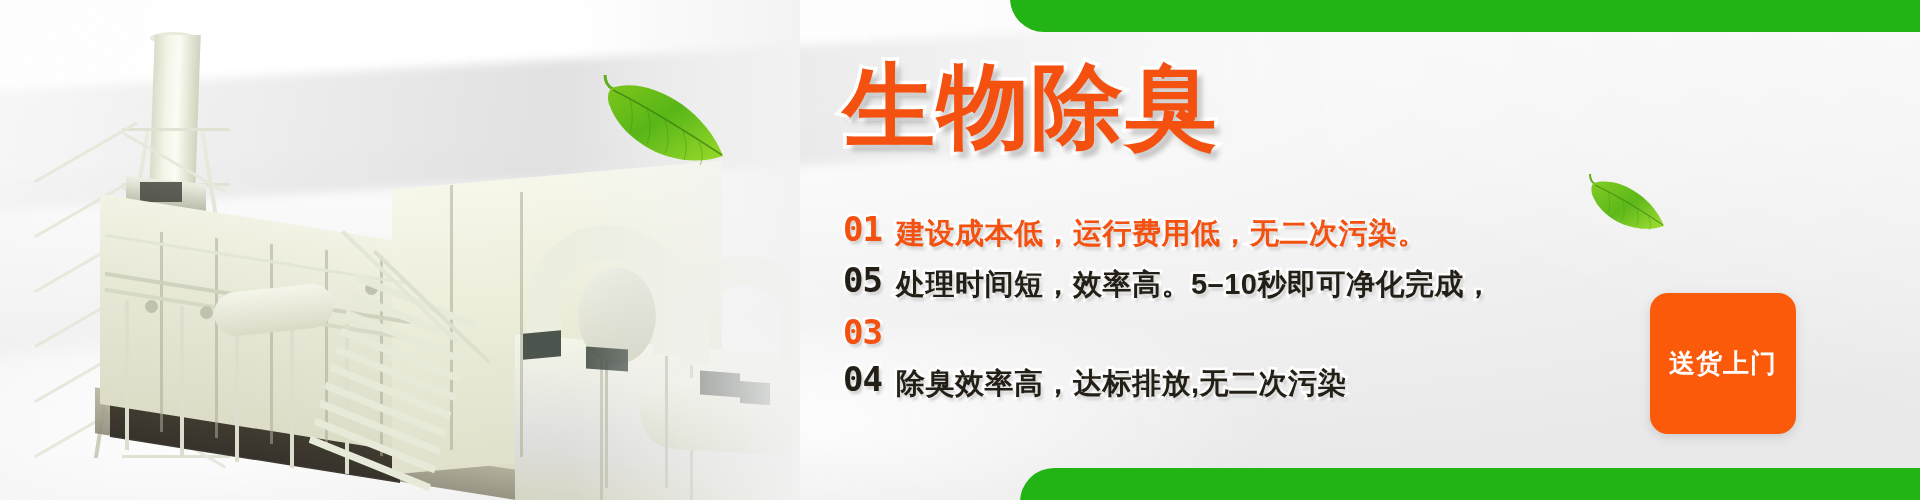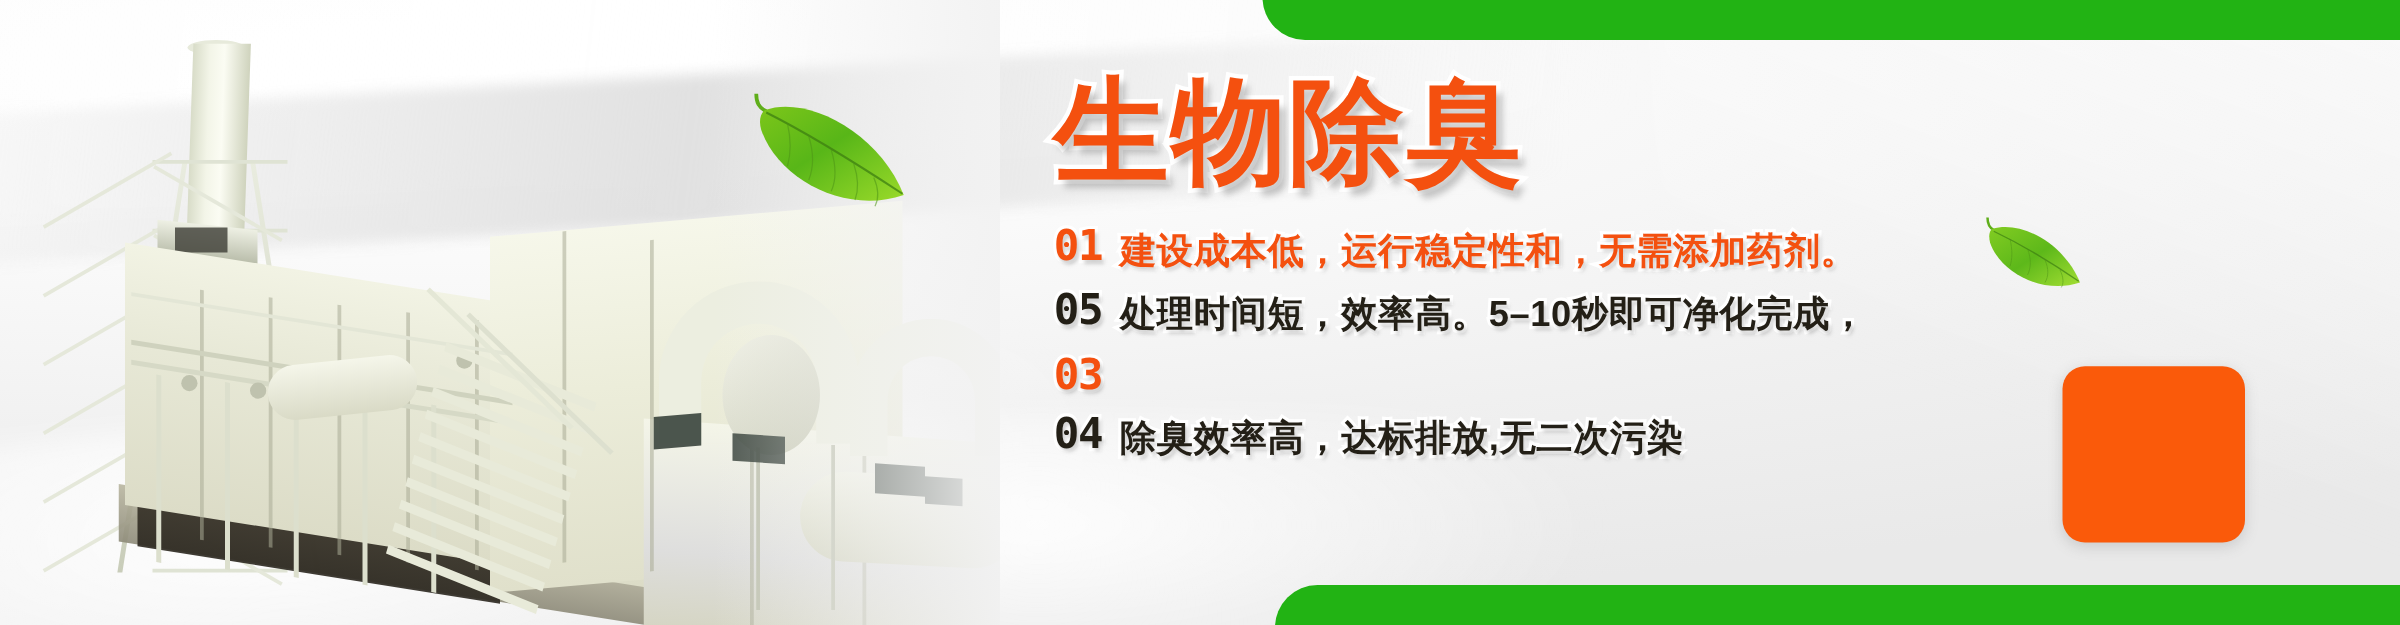--- a/index.html
+++ b/index.html
@@ -106,21 +106,21 @@
     font-size:92px;line-height:1;font-weight:700;letter-spacing:2px;
     color:#f4500f;
     -webkit-text-stroke:7px #ffffff;
     paint-order:stroke fill;
     text-shadow:5px 6px 5px rgba(120,120,120,.40);
     white-space:nowrap;
   }
   .headline .inner{position:relative;}
 
   
-  .features{position:absolute;left:843px;top:180px;width:830px;text-align:center;}
+  .features{position:absolute;left:843px;top:212px;width:830px;text-align:center;}
   .frow{display:flex;align-items:flex-start;margin-bottom:12px;}
   .num{
     font-family:"DejaVu Sans Mono","Liberation Mono",monospace;
     font-size:34px;line-height:1.05;font-weight:700;letter-spacing:-1px;
     -webkit-text-stroke:5px #ffffff;paint-order:stroke fill;
     text-shadow:2px 3px 3px rgba(120,120,120,.35);
     margin-right:14px;flex:0 0 auto;white-space:nowrap;
   }
   .num.orange{color:#f4500f;}
   .num.dark{color:#231f16;}
@@ -311,21 +311,21 @@
 
   <div class="headline">
     <span class="inner">生物除臭</span>
   </div>
 
   <div class="features">
 
     <div class="frow">
       <div class="num orange">01</div>
       <div class="ftext orange">
-        <span class="l1">建设成本低，运行稳定性和，无需添加药剂。</span>
+        <span class="l1">建设成本低，运行费用低，无二次污染。</span>
       </div>
     </div>
 
     <div class="frow">
       <div class="num dark">05</div>
       <div class="ftext dark">
         <span class="l1">处理时间短，效率高。5–10秒即可净化完成，</span>
       </div>
     </div>
 
@@ -336,15 +336,16 @@
     <div class="frow">
       <div class="num dark">04</div>
       <div class="ftext dark">
         <span class="l1">除臭效率高，达标排放,无二次污染</span>
       </div>
     </div>
 
   </div>
 
   <div class="badge">
+    <span>送货上门</span>
   </div>
 
 </div>
 
 </body></html>

